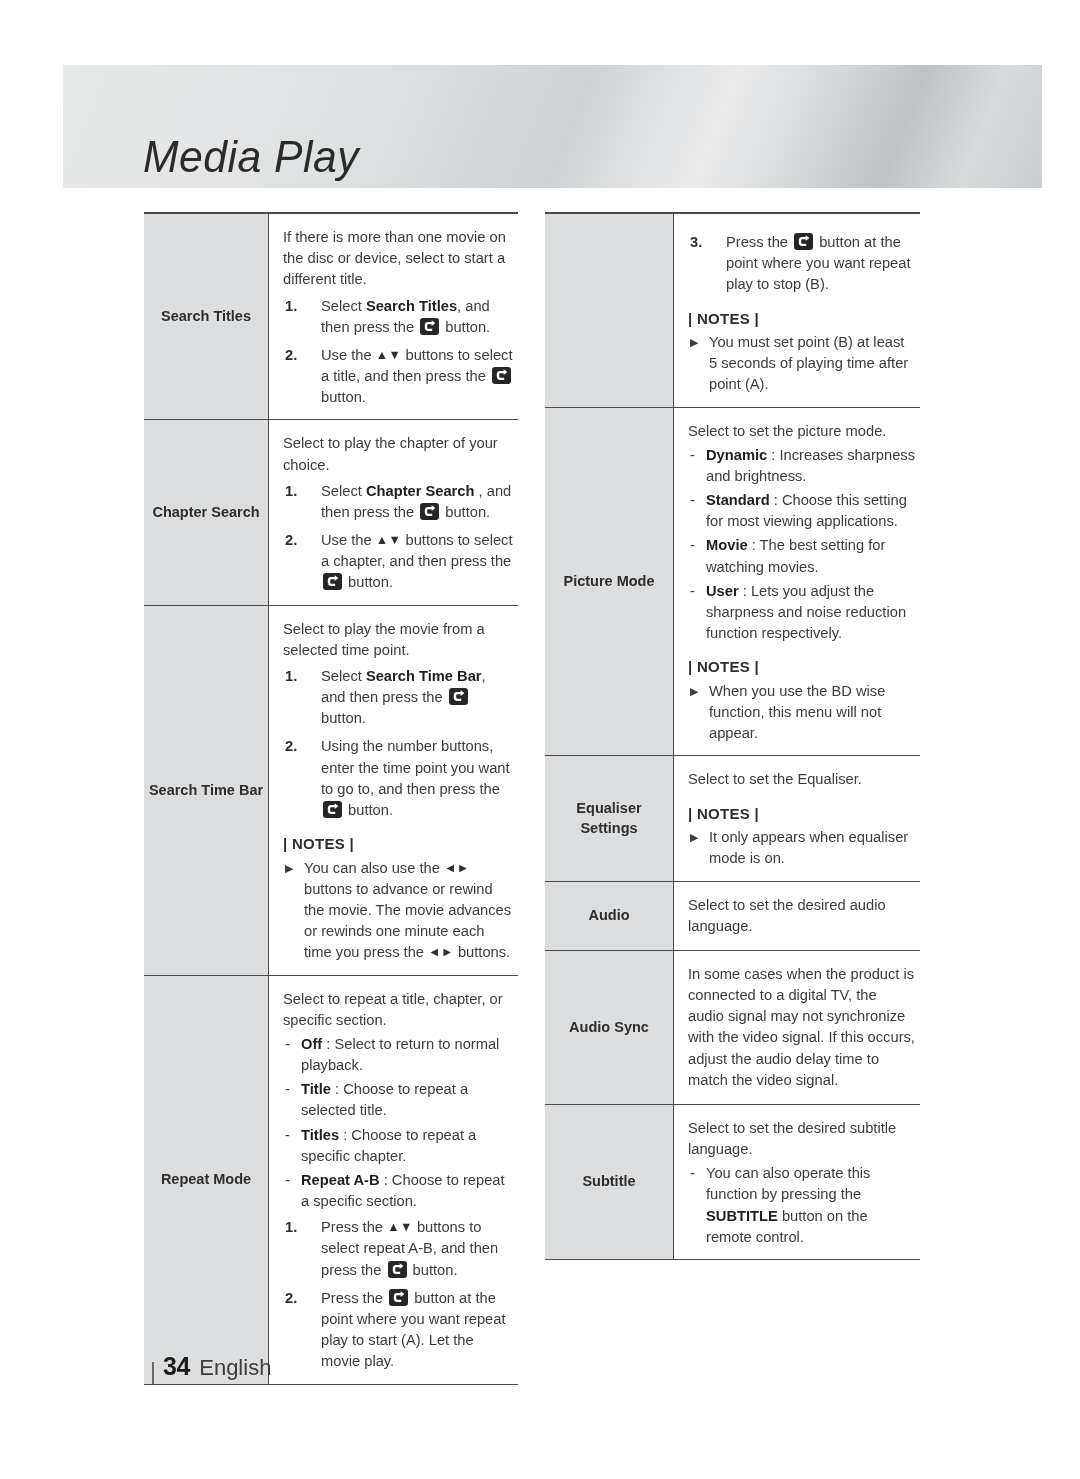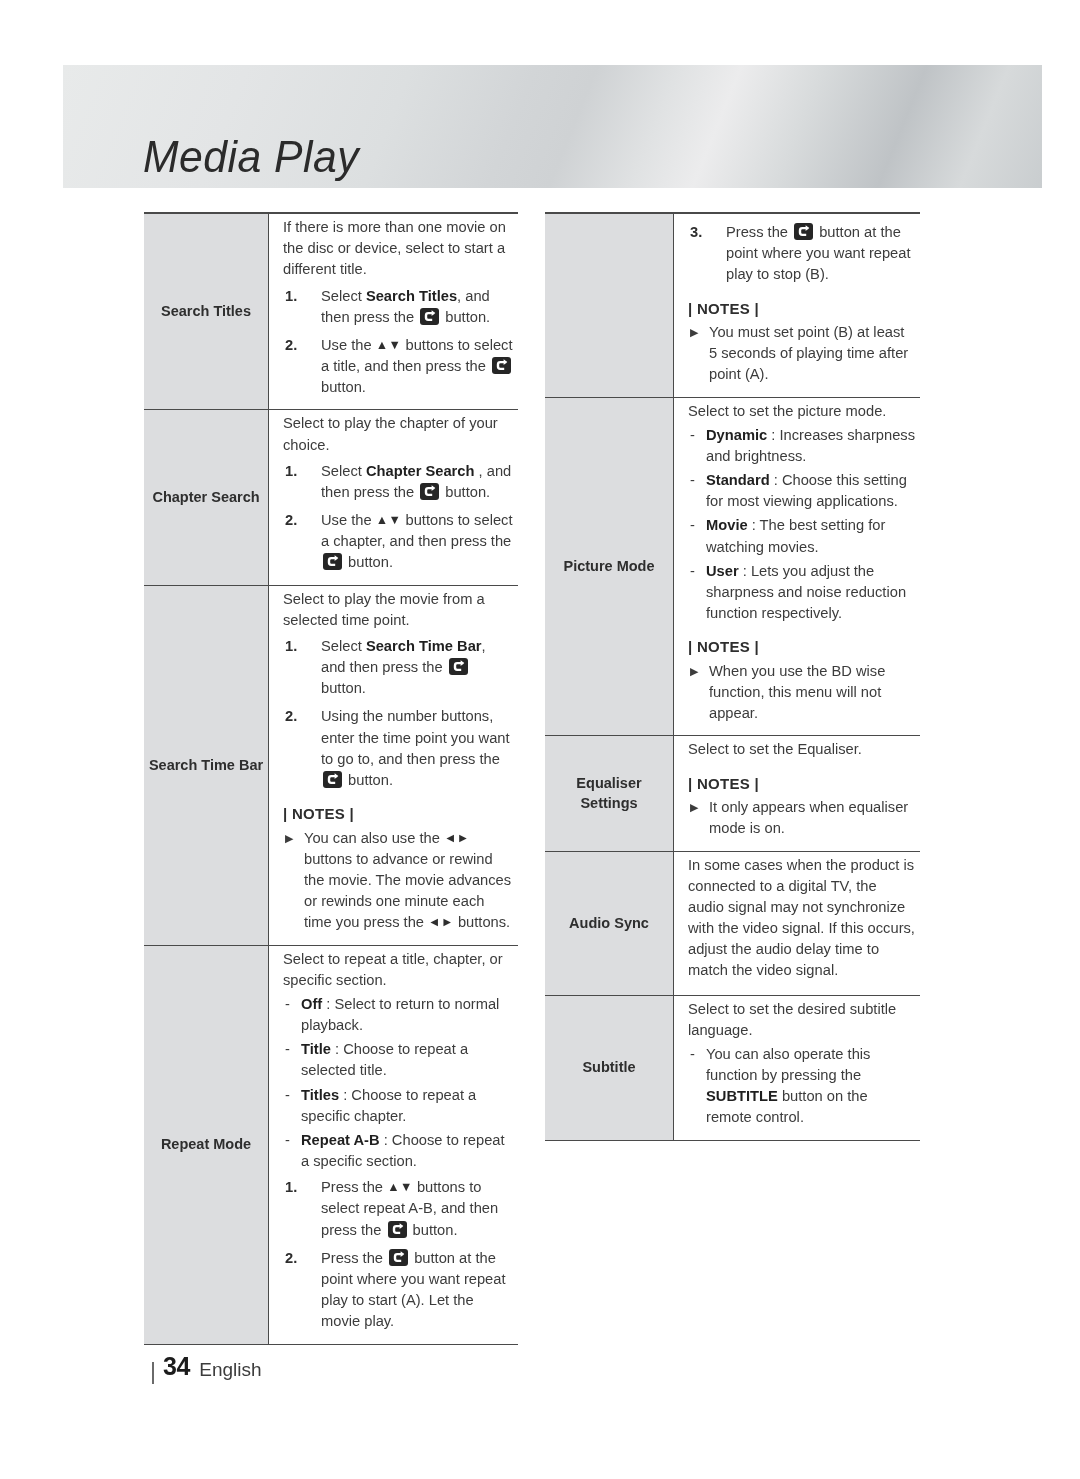--- a/index.html
+++ b/index.html
@@ -80,21 +80,21 @@
     font-weight: bold;
     font-size: 14.5px;
     color: #2e2e2e;
     line-height: 1.32;
     padding: 6px 4px;
     border-right: 1.5px solid #4a4a4a;
   }
   .col-right td.label { width: 120px; }
   td.content {
     background: #ffffff;
-    padding: 3px 4px 11px 14px;
+    padding: 13px 4px 11px 14px;
     font-size: 14.7px;
     line-height: 1.44;
     color: #3c3c3c;
   }
 
   p.para {
     margin: 0 0 2px 0;
   }
 
   
@@ -200,21 +200,21 @@
     top: 3px;
   }
   .footer .pg {
     font-size: 25px;
     font-weight: bold;
     color: #1c1c1c;
     margin-right: 9px;
     letter-spacing: -0.3px;
   }
   .footer .lang {
-    font-size: 19px;
+    font-size: 22px;
     color: #3c3c3c;
   }
 </style>
 </head>
 <body>
 
 <div class="banner">
   <div class="banner-title">Media Play</div>
 </div>
 
@@ -337,20 +337,26 @@
           <td class="label">Equaliser Settings</td>
           <td class="content">
             <p class="para">Select to set the Equaliser.</p>
             <div class="notes-head">| NOTES |</div>
             <ul class="notes">
               <li><span class="tri">▶</span>It only appears when equaliser mode is on.</li>
             </ul>
           </td>
         </tr>
         <tr>
+          <td class="label">Audio</td>
+          <td class="content">
+            <p class="para">Select to set the desired audio language.</p>
+          </td>
+        </tr>
+        <tr>
           <td class="label">Audio Sync</td>
           <td class="content">
             <p class="para">In some cases when the product is connected to a digital TV, the audio signal may not synchronize with the video signal. If this occurs, adjust the audio delay time to match the video signal.</p>
           </td>
         </tr>
         <tr>
           <td class="label">Subtitle</td>
           <td class="content">
             <p class="para">Select to set the desired subtitle language.</p>
             <ul class="dashes">

